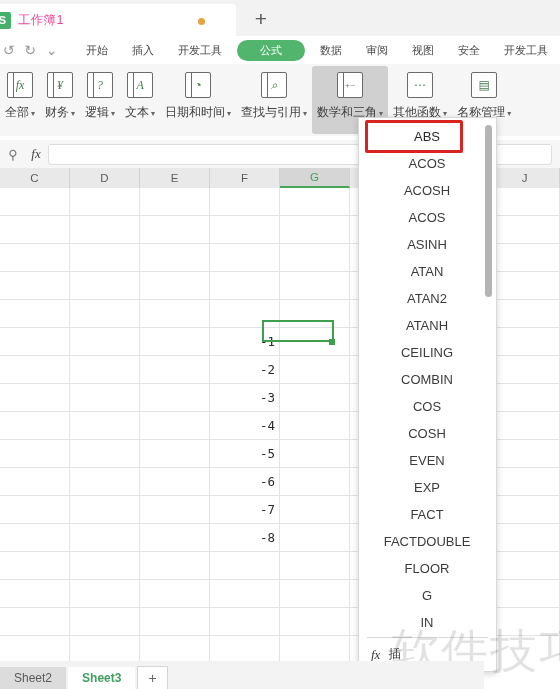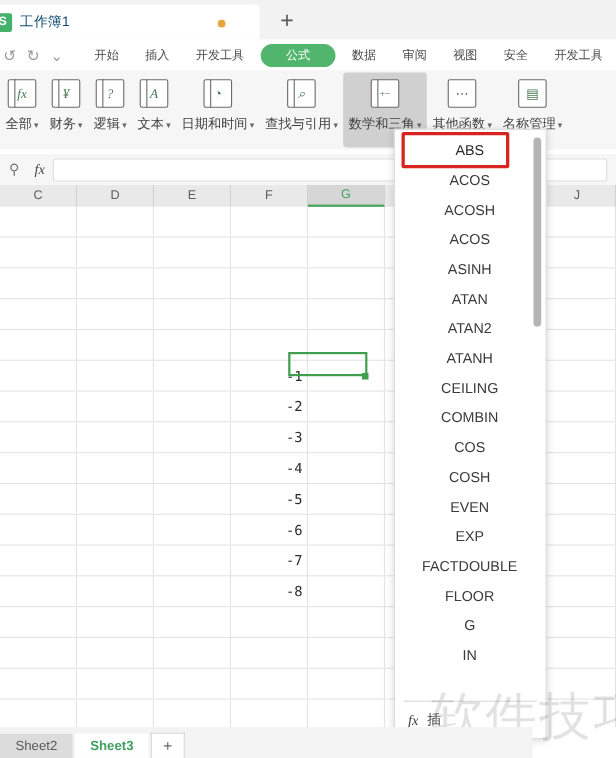--- a/index.html
+++ b/index.html
@@ -20,21 +20,21 @@
     background:#ffffff;border-radius:0 4px 0 0;
     display:flex;align-items:center;
   }
   .doc-logo{
     width:17px;height:17px;background:#45b069;border-radius:2px;
     margin-left:-6px;margin-right:7px;
     color:#fff;font-size:11px;font-weight:bold;
     display:flex;align-items:center;justify-content:center;
     font-family:"Liberation Sans",sans-serif;
   }
-  .doc-title{font-size:12.5px;color:#0c4a6e;letter-spacing:.3px;text-align:right;}
+  .doc-title{font-size:12.5px;color:#ec4899;letter-spacing:.3px;text-align:right;}
   .doc-dot{
     position:absolute;right:31px;top:14px;width:7px;height:7px;
     border-radius:50%;background:#e8a33d;
   }
   .tab-plus{
     position:absolute;left:246px;top:4px;width:30px;height:30px;
     display:flex;align-items:center;justify-content:center;
     font-size:21px;color:#5a5a5a;font-weight:300;
   }
 
@@ -457,20 +457,21 @@
     <div class="mitem">ASINH</div>
     <div class="mitem">ATAN</div>
     <div class="mitem">ATAN2</div>
     <div class="mitem">ATANH</div>
     <div class="mitem">CEILING</div>
     <div class="mitem">COMBIN</div>
     <div class="mitem">COS</div>
     <div class="mitem">COSH</div>
     <div class="mitem">EVEN</div>
     <div class="mitem">EXP</div>
+    <div class="mitem">FACT</div>
     <div class="mitem">FACTDOUBLE</div>
     <div class="mitem">FLOOR</div>
     <div class="mitem">G</div>
     <div class="mitem">IN</div>
   </div>
 
   <div class="mscroll">
     <div class="mthumb"></div>
   </div>
 

